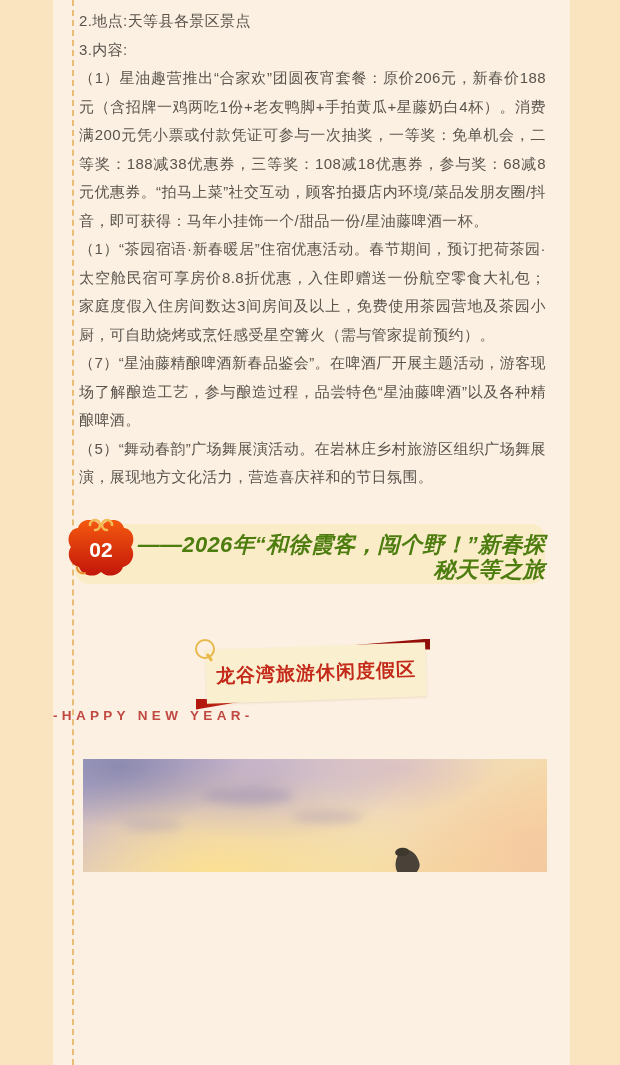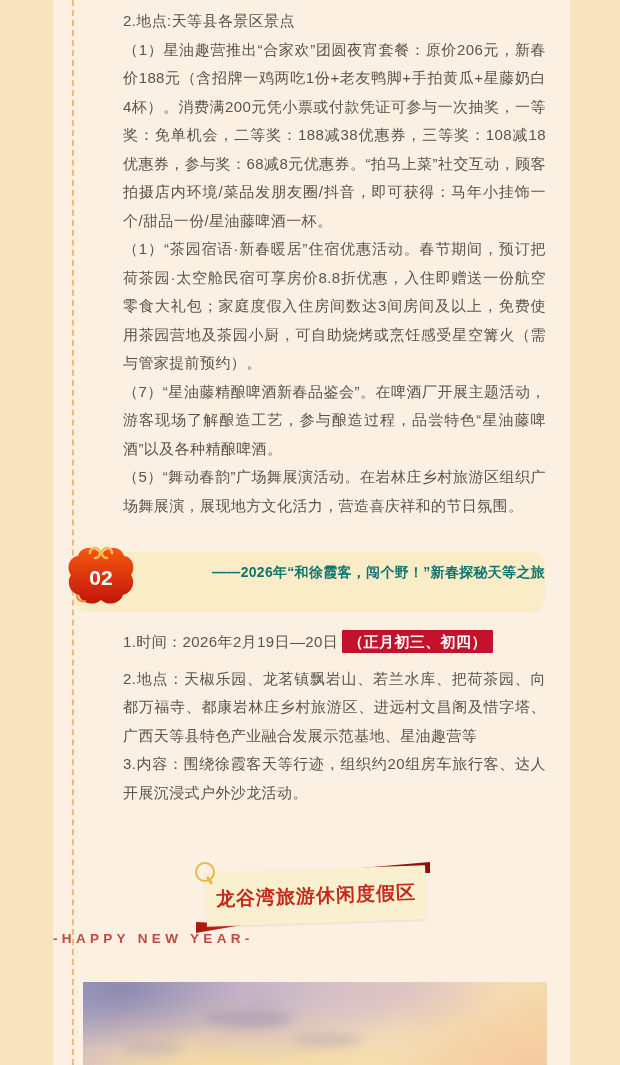--- a/index.html
+++ b/index.html
@@ -1,29 +1,29 @@
 <!DOCTYPE html>
 <html><head>
 <meta charset="utf-8">
 <style>
   html,body{margin:0;padding:0;}
   body{width:620px;height:1065px;font-family:"Liberation Sans",sans-serif;}
   .page{position:relative;width:620px;height:1065px;background:#F9E4BF;overflow:hidden;}
   .content{position:absolute;left:53px;top:0;width:517px;height:1065px;background:#FCF0E3;}
   .dash-line{position:absolute;left:19px;top:0;bottom:0;width:0;border-left:2px dashed #EABD76;}
-  .text-block{padding:0 24px 0 26px;margin-left:44px;}
+  .text-block{padding:0 24px 0 26px;}
   .text-block.first{padding-top:7px;}
   .text-block p{margin:0;font-size:15px;line-height:28.5px;color:#5A544B;text-align:justify;letter-spacing:.4px;}
   .time-line{margin:16px 0 8px 0 !important;}
   .hl{display:inline-block;background:#C4122D;color:#FFFFFF;font-weight:bold;padding:0 6px;margin-left:4px;line-height:23px;border-radius:1px;}
   .sec-header{position:relative;margin:32px 0 0 22px;width:470px;height:60px;background:#FBECC8;border-radius:14px;text-align:right;}
   .badge{position:absolute;left:-10px;top:-9px;width:72px;height:66px;}
   .sec-titles{padding:8px 0 0 54px;}
   .sec-title1{font-size:15px;font-weight:bold;color:#E55310;line-height:22px;}
-  .sec-title2{font-size:14px;font-weight:bold;color:#0f766e;line-height:25px;letter-spacing:.3px;}
+  .sec-title2{font-size:22px;font-weight:bold;color:#4d7c0f;line-height:25px;letter-spacing:.3px;font-style:italic;}
   .banner{position:relative;height:90px;margin-top:53px;}
   .b-card{position:absolute;left:153px;top:9px;width:220px;height:54px;background:#FAF0D0;transform:rotate(-2deg);display:flex;align-items:center;justify-content:center;box-shadow:0 1px 2px rgba(170,120,60,.18);}
   .b-title{font-size:19px;font-weight:bold;color:#C42A1A;letter-spacing:1px;white-space:nowrap;}
   .wedge-tr{position:absolute;left:265px;top:2px;width:112px;height:11px;background:linear-gradient(90deg,#B0170D,#8F0E07);clip-path:polygon(0 88%,100% 0,100% 100%);}
   .wedge-bl{position:absolute;left:143px;top:62px;width:50px;height:11px;background:linear-gradient(90deg,#B0170D,#C9241B);clip-path:polygon(0 0,100% 20%,0 100%);}
   .ring{position:absolute;left:142px;top:2px;width:16px;height:16px;border:2.5px solid #E8B84B;border-radius:50%;background:transparent;}
   .ring::after{content:"";position:absolute;left:11px;top:12px;width:2.5px;height:9px;background:#E8B84B;transform:rotate(-35deg);border-radius:2px;}
   .happy{position:absolute;left:0;right:0;top:71px;text-align:left;color:#C04A42;font-size:13.5px;font-weight:bold;letter-spacing:.32em;}
   .photo{position:relative;margin:32px 0 0 30px;width:464px;height:113px;overflow:hidden;background:
     radial-gradient(ellipse 190px 95px at 8% 6%,rgba(130,130,170,.80),transparent 65%),
@@ -41,20 +41,21 @@
 </style>
 </head>
 <body>
 
 <div class="page">
   <div class="content">
     <div class="dash-line"></div>
 
     <div class="text-block first">
       <p>2.地点:天等县各景区景点</p>
+      <p>3.内容:</p>
       <p>（1）星油趣营推出“合家欢”团圆夜宵套餐：原价206元，新春价188元（含招牌一鸡两吃1份+老友鸭脚+手拍黄瓜+星藤奶白4杯）。消费满200元凭小票或付款凭证可参与一次抽奖，一等奖：免单机会，二等奖：188减38优惠券，三等奖：108减18优惠券，参与奖：68减8元优惠券。“拍马上菜”社交互动，顾客拍摄店内环境/菜品发朋友圈/抖音，即可获得：马年小挂饰一个/甜品一份/星油藤啤酒一杯。</p>
       <p>（1）“茶园宿语·新春暖居”住宿优惠活动。春节期间，预订把荷茶园·太空舱民宿可享房价8.8折优惠，入住即赠送一份航空零食大礼包；家庭度假入住房间数达3间房间及以上，免费使用茶园营地及茶园小厨，可自助烧烤或烹饪感受星空篝火（需与管家提前预约）。</p>
       <p>（7）“星油藤精酿啤酒新春品鉴会”。在啤酒厂开展主题活动，游客现场了解酿造工艺，参与酿造过程，品尝特色“星油藤啤酒”以及各种精酿啤酒。</p>
       <p>（5）“舞动春韵”广场舞展演活动。在岩林庄乡村旅游区组织广场舞展演，展现地方文化活力，营造喜庆祥和的节日氛围。</p>
     </div>
 
     <div class="sec-header">
       <svg class="badge" viewBox="0 0 72 66">
         <defs>
           <linearGradient id="bg1" x1="0" y1="0" x2="0" y2="1">
@@ -66,25 +67,20 @@
         <path d="M25 10 a5 5 0 1 1 5 5" fill="none" stroke="#F3BC54" stroke-width="2.6" stroke-linecap="round"></path>
         <path d="M47 10 a5 5 0 1 0 -5 5" fill="none" stroke="#F3BC54" stroke-width="2.6" stroke-linecap="round"></path>
         <path d="M12 52 a6 6 0 0 0 8 6" fill="none" stroke="#E8902F" stroke-width="2" stroke-linecap="round"></path>
         <text x="36" y="42" text-anchor="middle" font-size="21" font-weight="bold" fill="#FFFFFF">02</text>
       </svg>
       <div class="sec-titles">
         <div class="sec-title2">——2026年“和徐霞客，闯个野！”新春探秘天等之旅</div>
       </div>
     </div>
 
-    <div class="text-block">
-      <p class="time-line"><span>1.时间：2026年2月19日—20日</span><span class="hl">（正月初三、初四）</span></p>
-      <p>2.地点：天椒乐园、龙茗镇飘岩山、若兰水库、把荷茶园、向都万福寺、都康岩林庄乡村旅游区、进远村文昌阁及惜字塔、广西天等县特色产业融合发展示范基地、星油趣营等</p>
-      <p>3.内容：围绕徐霞客天等行迹，组织约20组房车旅行客、达人开展沉浸式户外沙龙活动。</p>
-    </div>
 
     <div class="banner">
       <div class="wedge-tr"></div>
       <div class="wedge-bl"></div>
       <div class="b-card">
         <span class="b-title">龙谷湾旅游休闲度假区</span>
       </div>
       <div class="ring"></div>
       <div class="happy">-HAPPY NEW YEAR-</div>
     </div>

